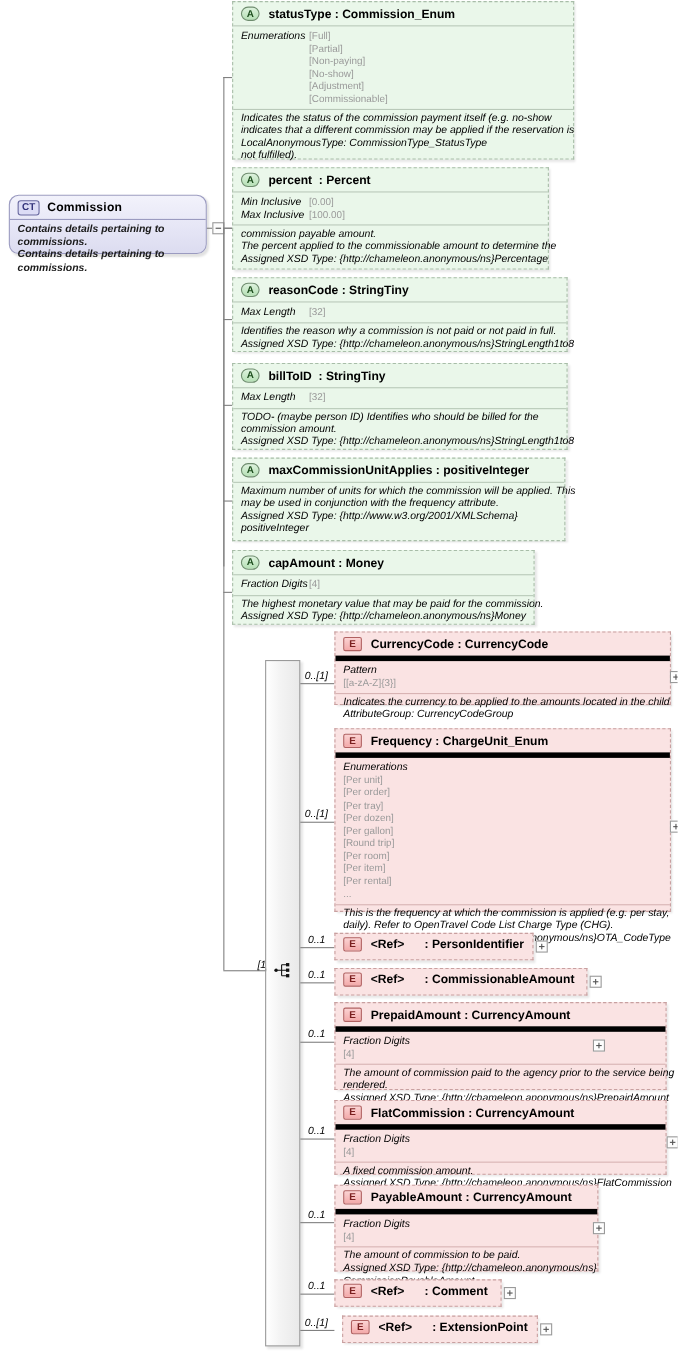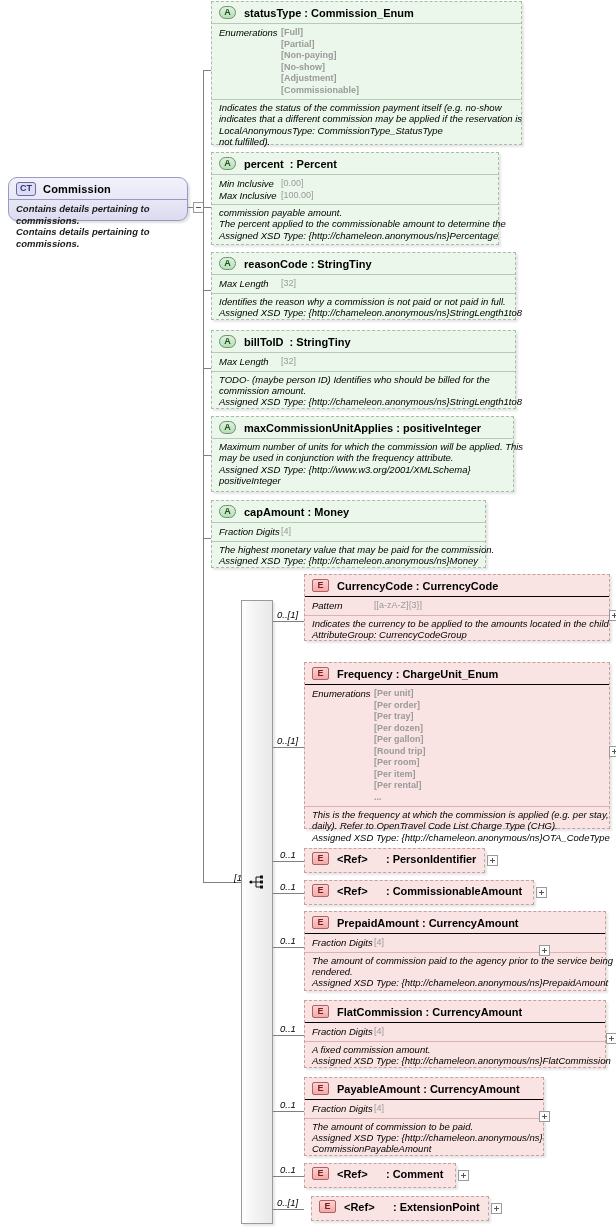--- a/index.html
+++ b/index.html
@@ -18,21 +18,21 @@
   .canvas { position: absolute; inset: 0; }
 
   
   .ln { position: absolute; background: #808080; }
   .ln.h { height: 1px; }
   .ln.v { width: 1px; }
 
   
   .ct-box {
     position: absolute;
-    left: 8px; top: 177px; width: 180px; height: 44px;
+    left: 8px; top: 177px; width: 180px; height: 54px;
     border: 1px solid #9a9ac0;
     border-radius: 9px;
     background: linear-gradient(to bottom, #f2f2fb 0%, #e6e6f6 55%, #dcdcf0 100%);
     box-shadow: 2px 2px 2px rgba(0,0,0,0.12);
     padding: 0;
   }
   .ct-head {
     display: flex; align-items: center;
     padding: 4px 6px 3px 7px;
     border-bottom: 1px solid #9a9ac0;
@@ -104,27 +104,27 @@
     background: linear-gradient(to bottom,#fbd3d3,#f3a9a9);
     color: #7a1f1f;
   }
   .n-title { font-size: 11px; font-weight: bold; white-space: pre; }
 
   .facets {
     border-top: 1px solid #b9c9b9;
     padding: 3px 6px 3px 7px;
     display: flex;
   }
-  .elem .facets { border-top: 1px solid #000000; }
+  .elem .facets { border-top: 5px solid #000000; flex-direction: column; }
   .facet-name {
     font-style: italic; font-size: 9.5px; line-height: 11.5px;
     min-width: 62px; white-space: nowrap;
   }
   .facet-vals { color: #9a9a9a; font-size: 9px; line-height: 11.5px; }
-  .facet-vals div { white-space: nowrap; font-weight: bold; }
+  .facet-vals div { white-space: nowrap; }
 
   .doc {
     border-top: 1px solid #b9c9b9;
     padding: 2px 6px 3px 7px;
     font-style: italic; font-size: 9.5px; line-height: 11.3px;
   }
   .elem .doc { border-top: 1px solid #d8b3b3; }
   .doc div { white-space: nowrap; }
 
   

